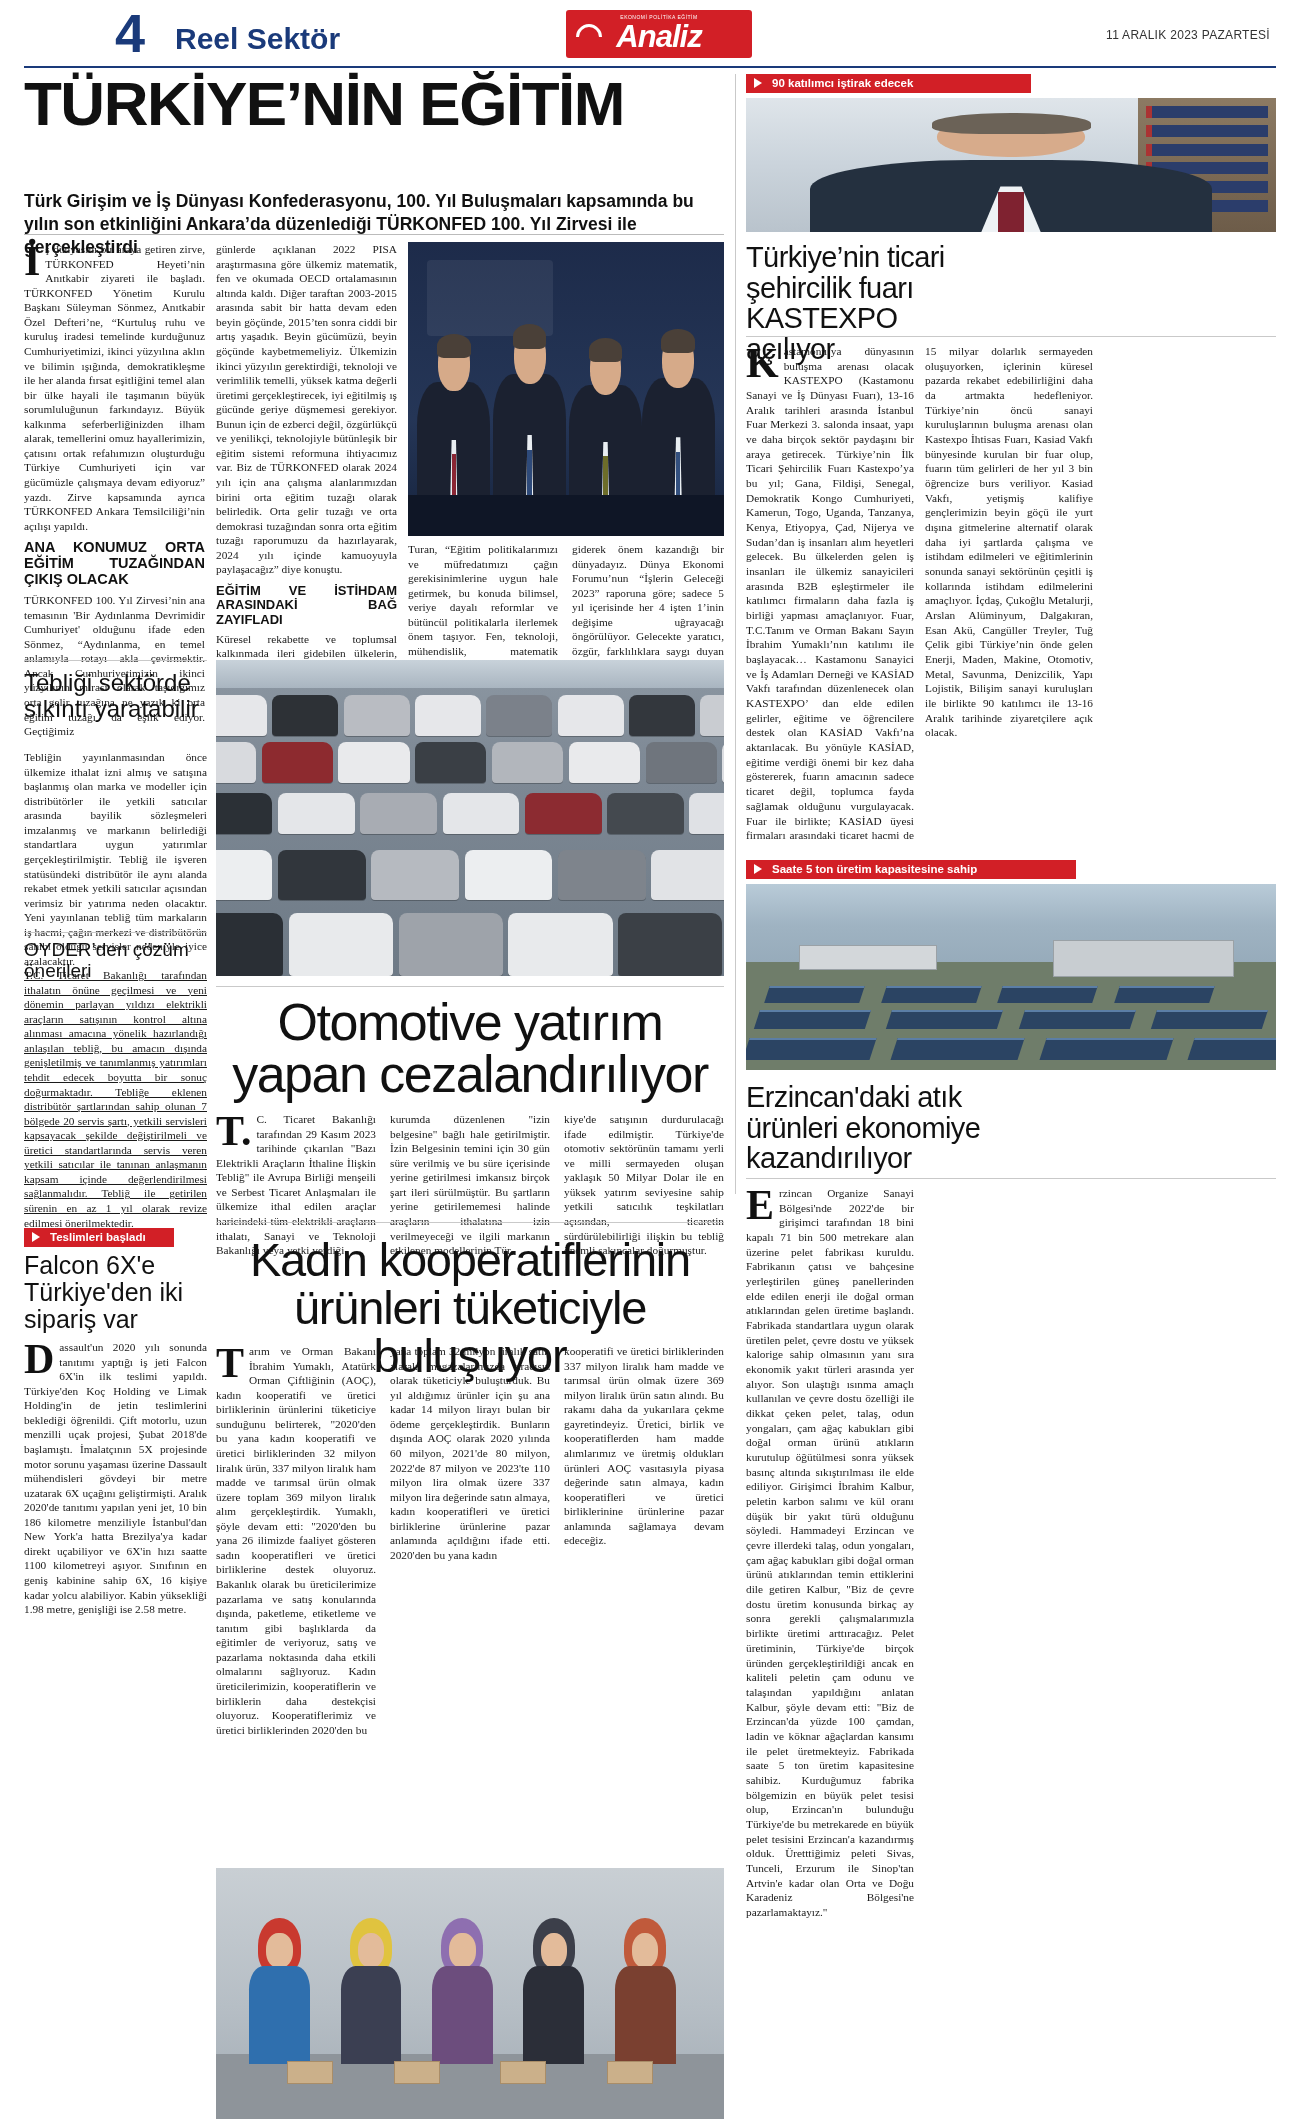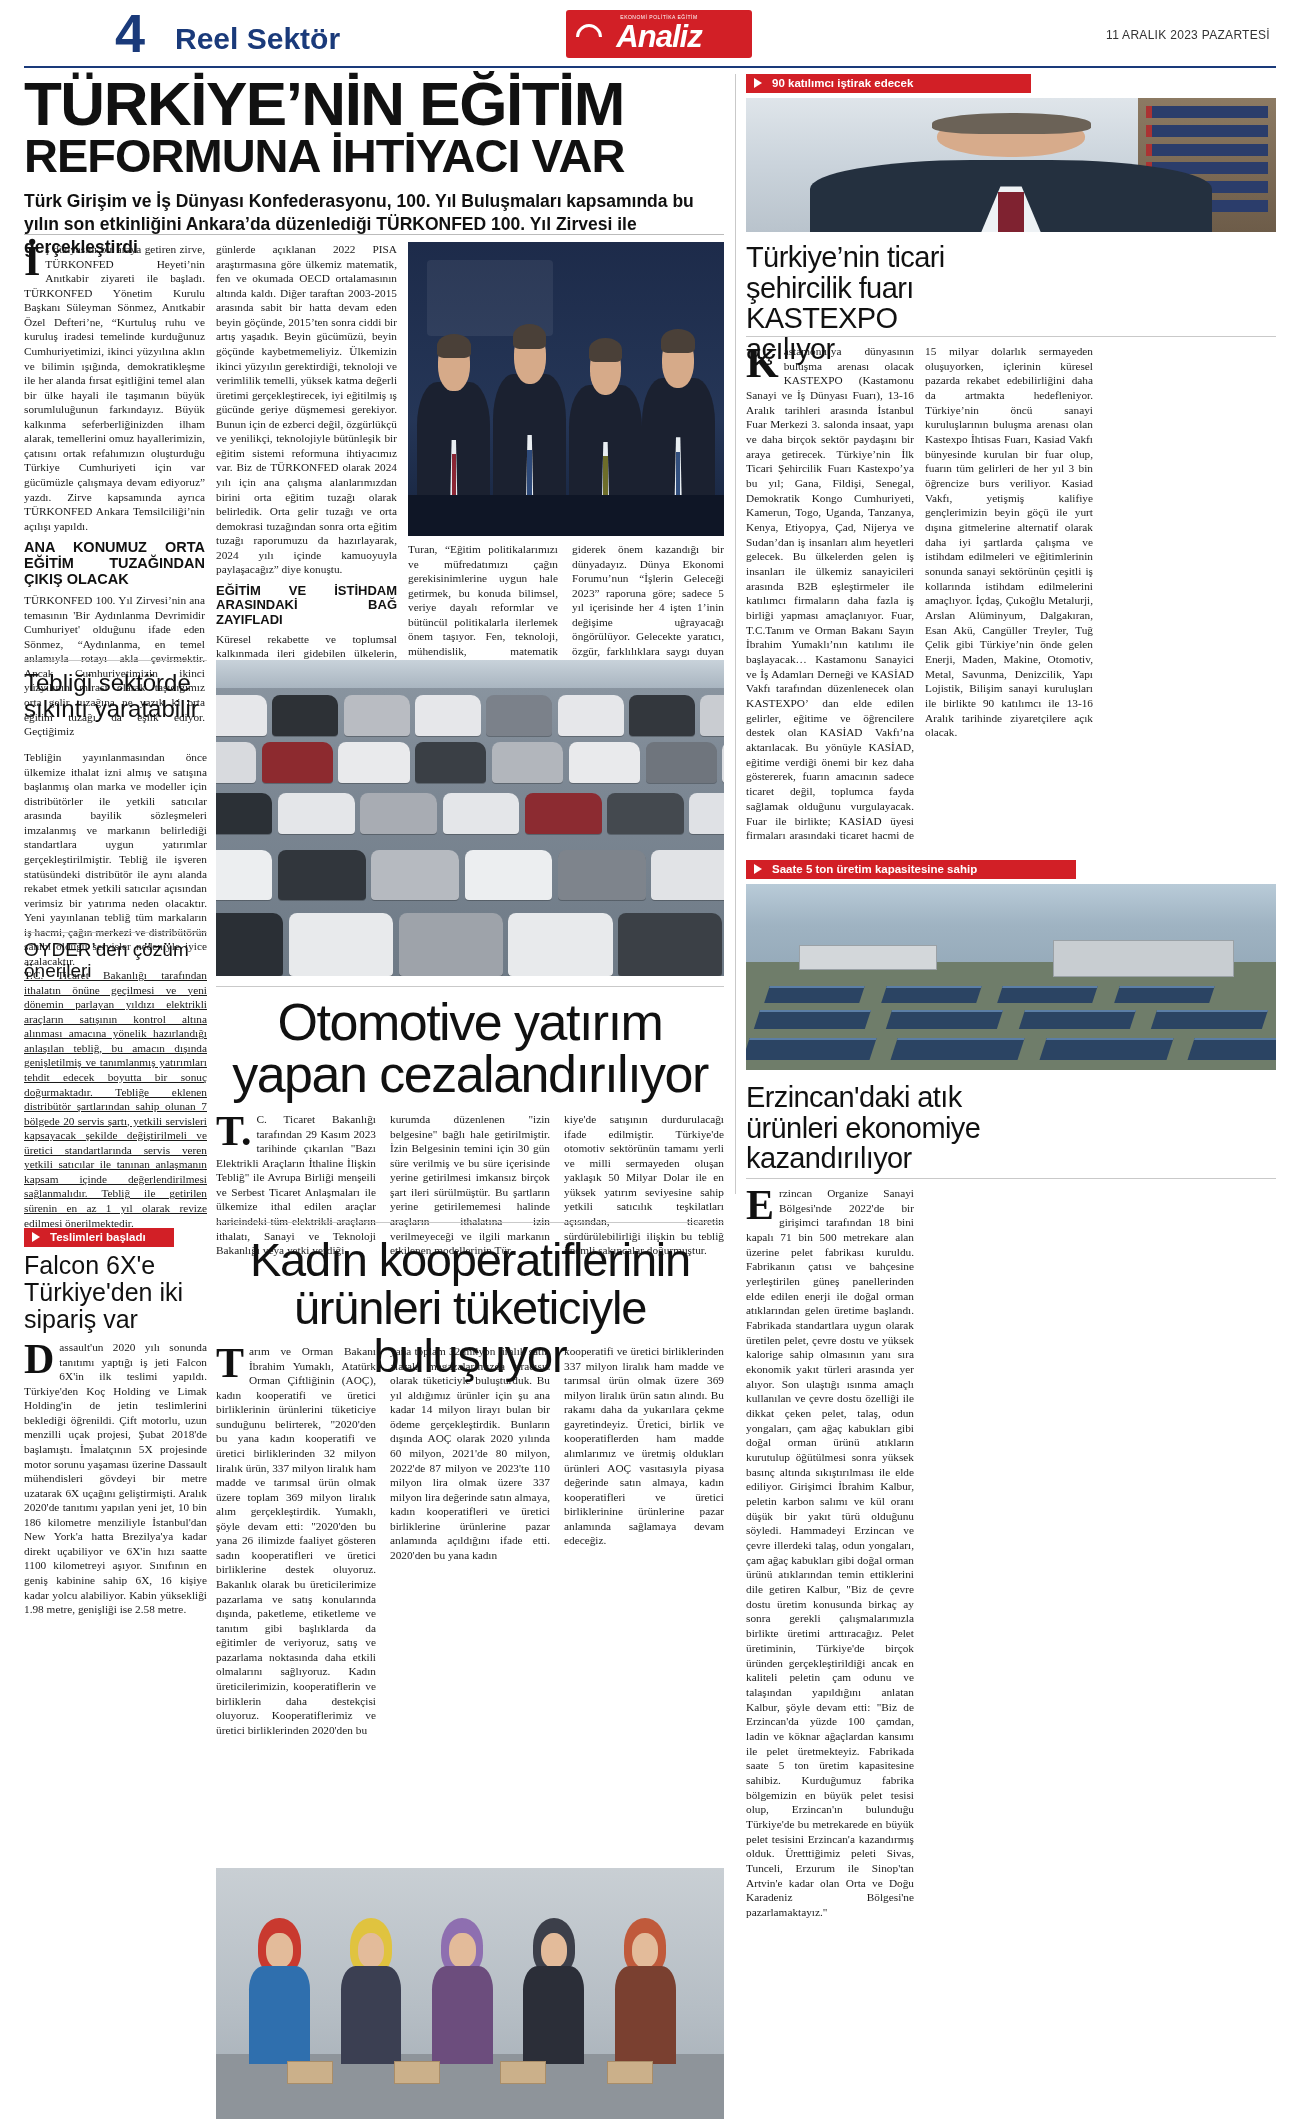--- a/index.html
+++ b/index.html
@@ -170,21 +170,20 @@
     <div class="logo-box">
       <div class="logo-swoosh"></div>
       <div class="logo-top">EKONOMİ POLİTİKA EĞİTİM</div>
       <div class="logo-text">Analiz</div>
     </div>
     <div class="masthead-date">11 ARALIK 2023 PAZARTESİ</div>
   </div>
   <div class="rule-top"></div>
 
   <div class="headline1">TÜRKİYE’NİN EĞİTİM</div>
-  <div class="headline2">REFORMUNA İHTİYACI VAR</div>
   <div class="deck">Türk Girişim ve İş Dünyası Konfederasyonu, 100. Yıl Buluşmaları kapsamında bu yılın son etkinliğini Ankara’da düzenlediği TÜRKONFED 100. Yıl Zirvesi ile gerçekleştirdi</div>
   <div class="rule-deck"></div>
 
   <div class="col" style="left:24px; top:242px; width:181px; height:400px;">
     <p class="dropcap">İş dünyasını bir araya getiren zirve, TÜRKONFED Heyeti’nin Anıtkabir ziyareti ile başladı. TÜRKONFED Yönetim Kurulu Başkanı Süleyman Sönmez, Anıtkabir Özel Defteri’ne, “Kurtuluş ruhu ve kuruluş iradesi temelinde kurduğunuz Cumhuriyetimizi, ikinci yüzyılına aklın ve bilimin ışığında, demokratikleşme ile her alanda fırsat eşitliğini temel alan bir ülke hayali ile taşımanın büyük sorumluluğunun farkındayız. Büyük kalkınma seferberliğinizden ilham alarak, temellerini omuz hayallerimizin, çatısını ortak refahımızın oluşturduğu Türkiye Cumhuriyeti için var gücümüzle çalışmaya devam ediyoruz” yazdı. Zirve kapsamında ayrıca TÜRKONFED Ankara Temsilciliği’nin açılışı yapıldı.</p>
     <div class="subhead">ANA KONUMUZ ORTA EĞİTİM TUZAĞINDAN ÇIKIŞ OLACAK</div>
     <p>TÜRKONFED 100. Yıl Zirvesi’nin ana temasının 'Bir Aydınlanma Devrimidir Cumhuriyet' olduğunu ifade eden Sönmez, “Aydınlanma, en temel anlamıyla rotayı akla çevirmektir. Ancak Cumhuriyetimizin ikinci yüzyılının mirası olarak taşıdığımız orta gelir tuzağına ne yazık ki orta eğitim tuzağı da eşlik ediyor. Geçtiğimiz</p>
   </div>
 
   <div class="col" style="left:216px; top:242px; width:181px; height:400px;">

